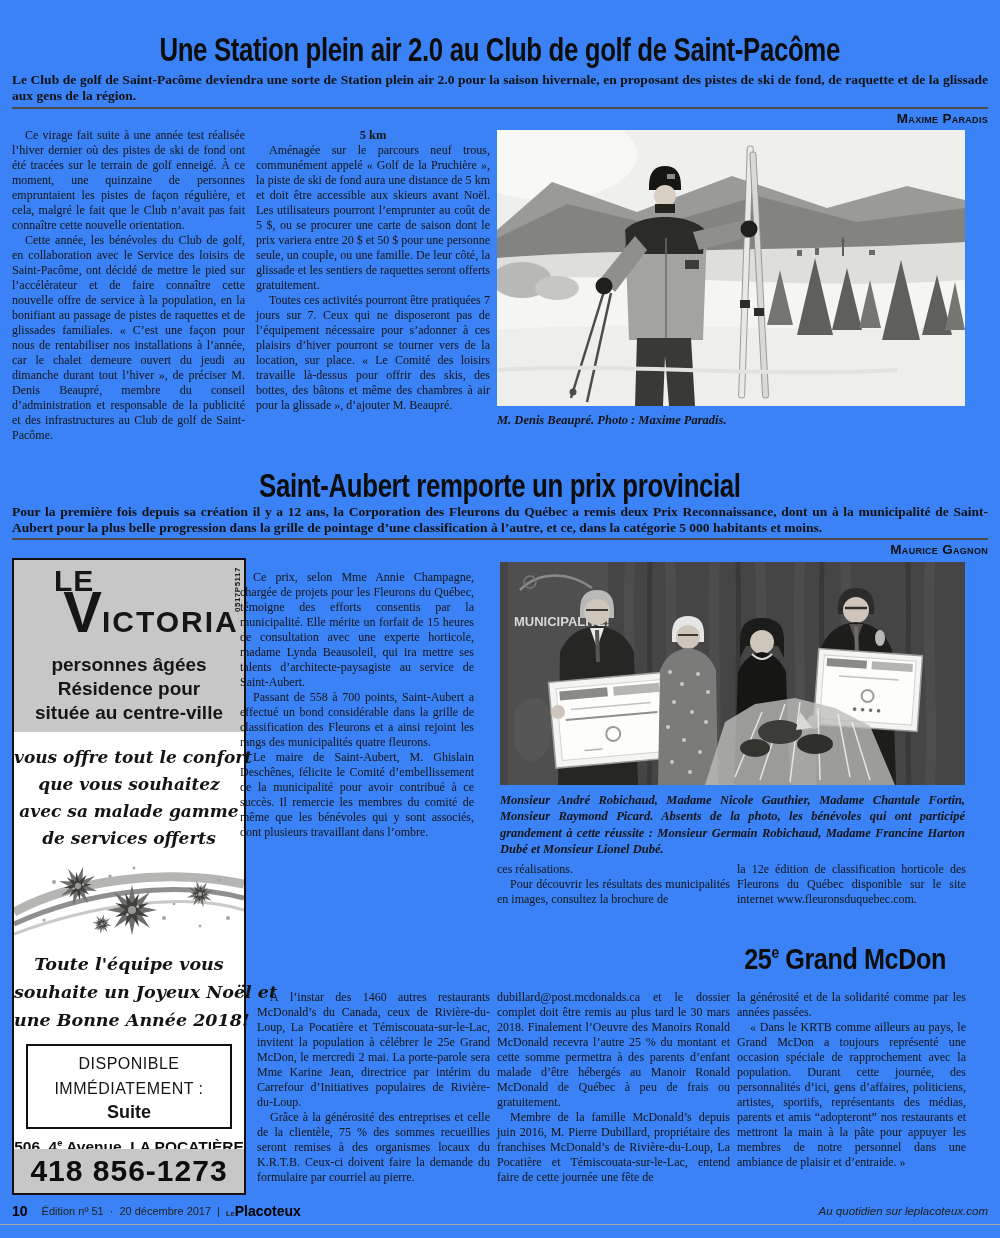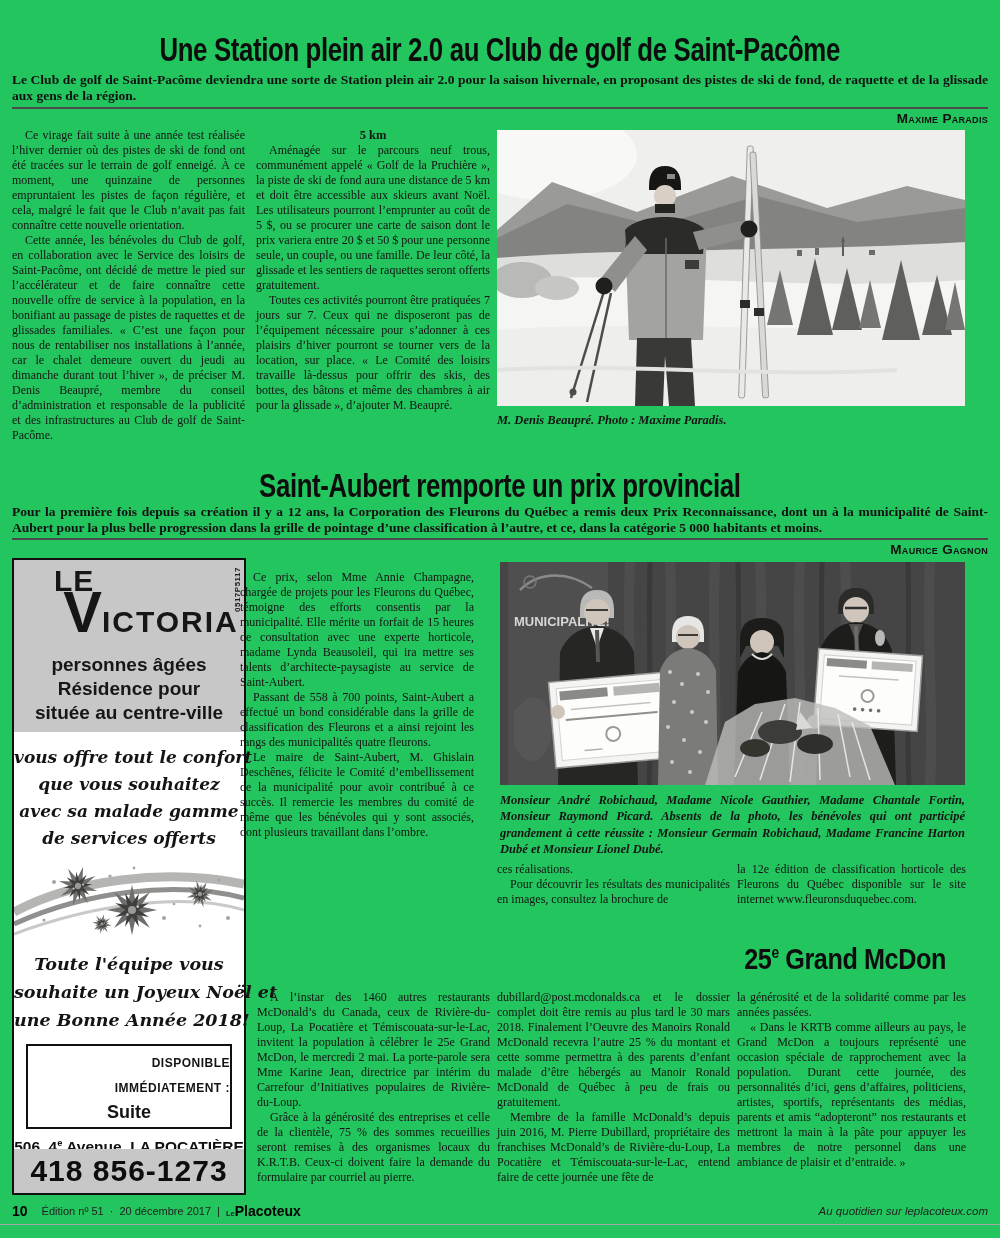--- a/index.html
+++ b/index.html
@@ -1,16 +1,16 @@
 <!DOCTYPE html>
 <html lang="fr"><head>
 <meta charset="utf-8">
 <style>
   html,body{margin:0;padding:0;background:#fff;}
-  .page{position:relative;width:1000px;height:1238px;background:#22c55e;color:#141414;
+  .page{position:relative;width:1000px;height:1238px;background:#3b82f6;color:#141414;
         font-family:"Liberation Serif",serif;overflow:hidden;}
 
   
   .headline{position:absolute;left:0;right:0;text-align:center;
             font-family:"Liberation Sans",sans-serif;font-weight:bold;color:#0d0d0d;}
   .condense{display:inline-block;transform:scaleX(0.76);transform-origin:center;white-space:nowrap;letter-spacing:-0.5px;}
   .condense sup{font-size:55%;vertical-align:super;}
 
   .lede{position:absolute;left:12px;width:976px;font-weight:bold;font-size:13.5px;line-height:16px;
         text-align:justify;color:#111;}
@@ -41,21 +41,21 @@
   .ad-vline .vrest{font-size:30px;font-weight:bold;letter-spacing:2px;}
   .ad-sub{font-size:19px;font-weight:bold;line-height:24px;color:#161616;}
   .ad-tags{margin-top:12px;font-family:"DejaVu Serif",serif;font-style:italic;font-weight:bold;
            font-size:17px;line-height:27px;color:#141414;}
   .ad-tags div{white-space:nowrap;}
   .ad-flowers{height:92px;margin-top:2px;}
   .ad-wish{font-family:"DejaVu Serif",serif;font-style:italic;font-weight:bold;font-size:17.5px;
            line-height:28px;color:#141414;}
   .ad-wish div{white-space:nowrap;}
   .ad-box{margin:10px 12px 0 12px;border:2.5px solid #101010;padding:5px 0 4px 0;}
-  .ad-box .b1{font-size:12px;font-weight:bold;letter-spacing:.5px;line-height:25px;white-space:nowrap;text-align:right;}
+  .ad-box .b1{font-size:16px;font-weight:normal;letter-spacing:.5px;line-height:25px;white-space:nowrap;}
   .ad-box .b2{font-size:18px;font-weight:600;line-height:22px;}
   .ad-address{margin-top:9px;font-size:15.5px;font-weight:bold;white-space:nowrap;color:#101010;}
   .ad-address sup{font-size:60%;}
   .ad-phone{position:absolute;bottom:0;left:0;right:0;height:44px;background:#c7c7c7;
             font-size:30px;font-weight:bold;letter-spacing:1px;line-height:44px;color:#0d0d0d;}
 
   
   .footer-left{position:absolute;left:12px;top:1203px;font-family:"Liberation Sans",sans-serif;
                font-size:11px;color:#222;display:flex;align-items:center;gap:6px;}
   .footer-left .pagenum{font-size:14px;font-weight:bold;margin-right:8px;color:#000;}

